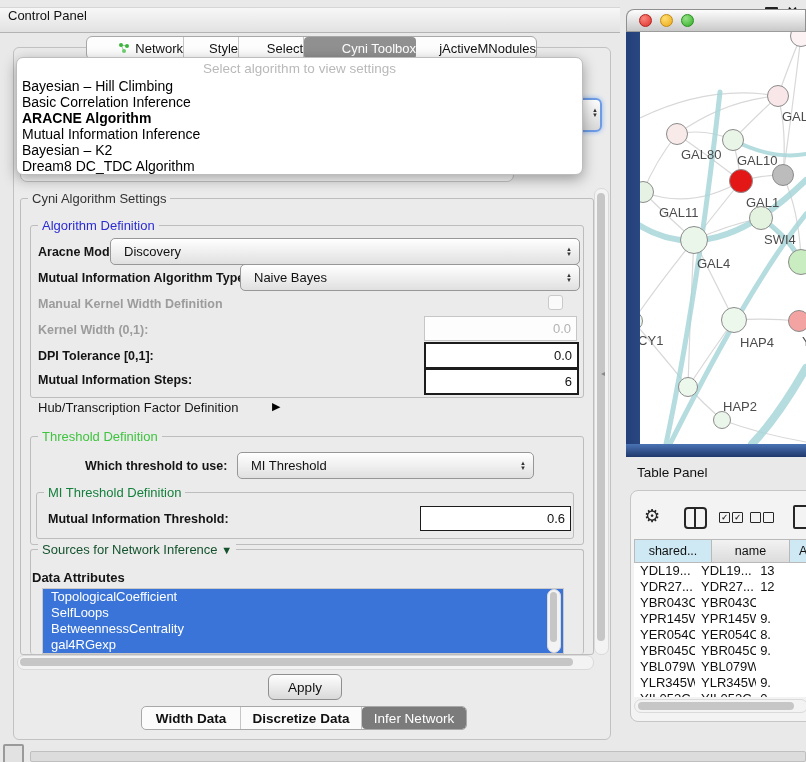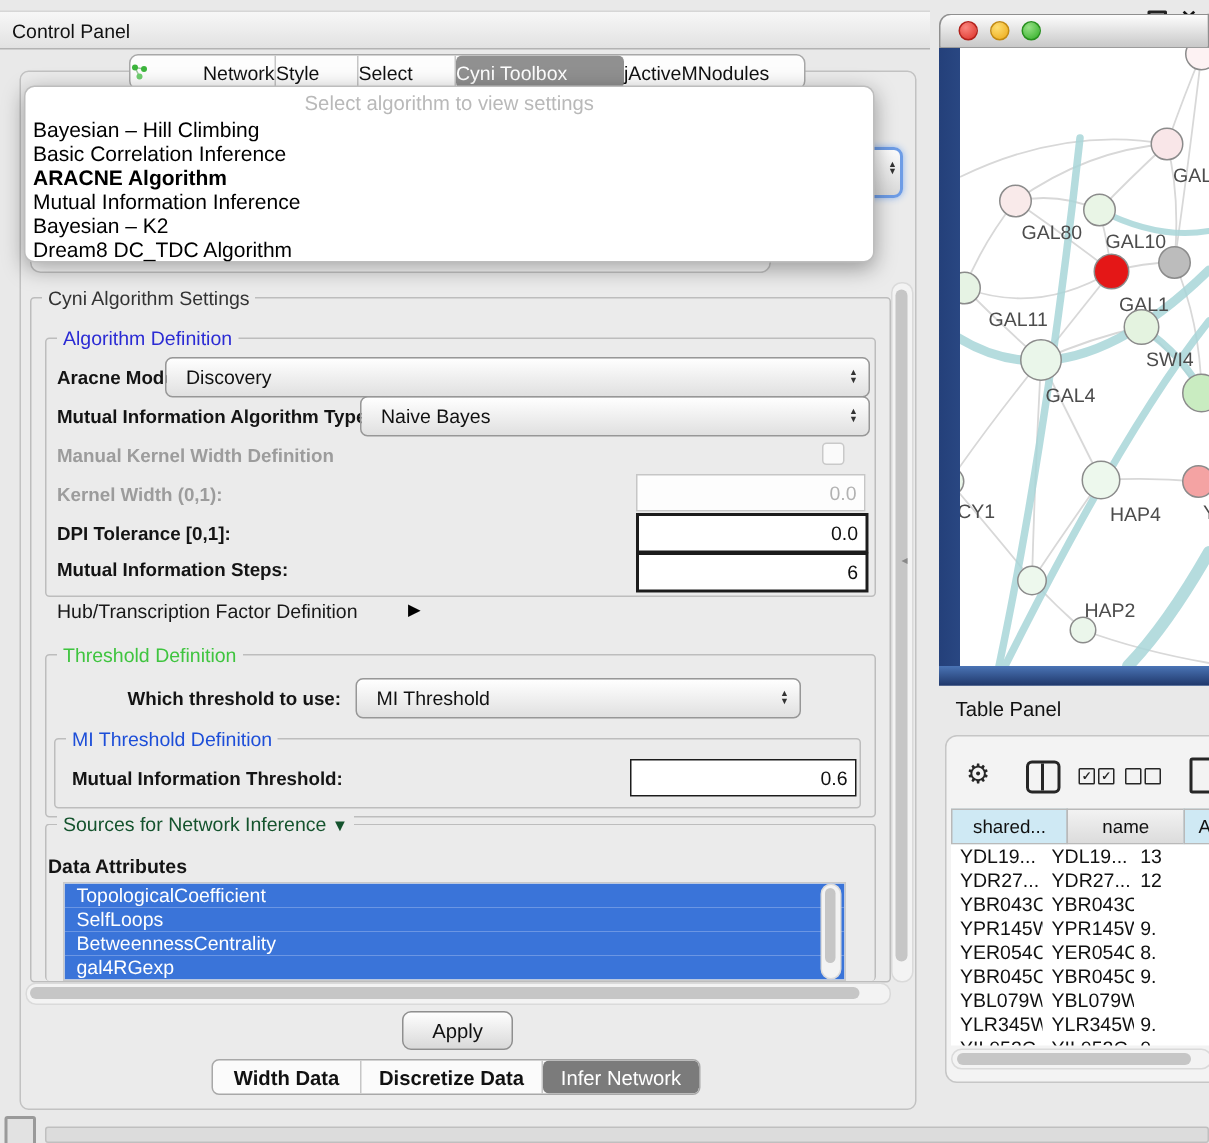--- a/index.html
+++ b/index.html
@@ -1,28 +1,28 @@
 <!DOCTYPE html>
 <html><head>
 <meta charset="utf-8">
 <style>
   html,body{margin:0;padding:0}
   body{width:806px;height:762px;position:relative;overflow:hidden;background:#e9e9e9;
        font-family:"Liberation Sans",sans-serif;-webkit-font-smoothing:antialiased}
   .abs{position:absolute}
   
   .cp-titlebar{left:0;top:7px;width:620px;height:24px;background:linear-gradient(#f7f7f7,#e2e2e2);
-      border-top:1px solid #d6d6d6;border-bottom:1px solid #b3b3b3;display:flex;align-items:center}
+      border-top:1px solid #d6d6d6;border-bottom:1px solid #b3b3b3;display:flex;align-items:flex-start}
   .cp-title{font-size:13px;color:#111;padding-left:8px}
   .float-btn{position:absolute;right:28px;top:7px;width:9px;height:9px;border:2px solid #222;border-radius:1px}
   .close-btn{position:absolute;right:8px;top:4px;font-size:13px;font-weight:700;color:#111}
   .cp-body{left:13px;top:47px;width:596px;height:691px;background:#ebebeb;border:1px solid #c2c2c2;border-radius:6px}
   
   .tabbar{left:86px;top:36px;height:22px;display:flex;background:#fdfdfd;border:1px solid #a8a8a8;border-radius:6px;overflow:hidden}
-  .tab{font-size:13px;color:#111;display:flex;align-items:center;justify-content:space-between;border-right:1px solid #c6c6c6}
+  .tab{font-size:13px;color:#111;display:flex;align-items:center;justify-content:flex-end;border-right:1px solid #c6c6c6}
   .tab:last-child{border-right:none}
   .tab.sel{background:#909090;color:#fff;border-right:none;border-radius:4px}
   .net-ico{width:12px;height:12px;margin-right:5px}
   
   .popup{left:16px;top:57px;width:565px;height:116px;background:#fff;border:1px solid #bdbdbd;border-radius:7px;
       box-shadow:0 4px 14px rgba(0,0,0,.35);z-index:50}
   .popup-placeholder{position:absolute;left:0;top:3px;width:100%;text-align:center;color:#b9b9b9;font-size:13.5px}
   .popup-item{position:absolute;left:5px;font-size:14px;color:#000000;height:16px;line-height:16px}
   .popup-item.b{font-weight:700}
   
@@ -175,21 +175,21 @@
 
 <div class="abs group" style="left:30px;top:436px;width:552px;height:107px">
   <span class="gtitle" style="color:#3fc43f">Threshold Definition</span>
 </div>
 <span class="abs lbl" style="left:85px;top:459px">Which threshold to use:</span>
 <div class="abs combo" style="left:237px;top:452px;width:295px;height:25px">
   <span class="ctext">MI Threshold</span>
   <span class="arrs">▲<br>▼</span>
 </div>
 <div class="abs group" style="left:36px;top:492px;width:536px;height:45px">
-  <span class="gtitle" style="color:#1d4ed8">MI Threshold Definition</span>
+  <span class="gtitle" style="color:#15803d">MI Threshold Definition</span>
 </div>
 <span class="abs lbl" style="left:48px;top:512px">Mutual Information Threshold:</span>
 <div class="abs numfield" style="left:420px;top:506px;width:144px;height:23px;border-width:1px">0.6</div>
 
 <div class="abs group" style="left:30px;top:549px;width:552px;height:104px;border-bottom:none">
   <span class="gtitle" style="color:#14532d">
     <span>Sources for Network Inference</span>
     <span style="font-size:11px">▼</span>
   </span>
 </div>

